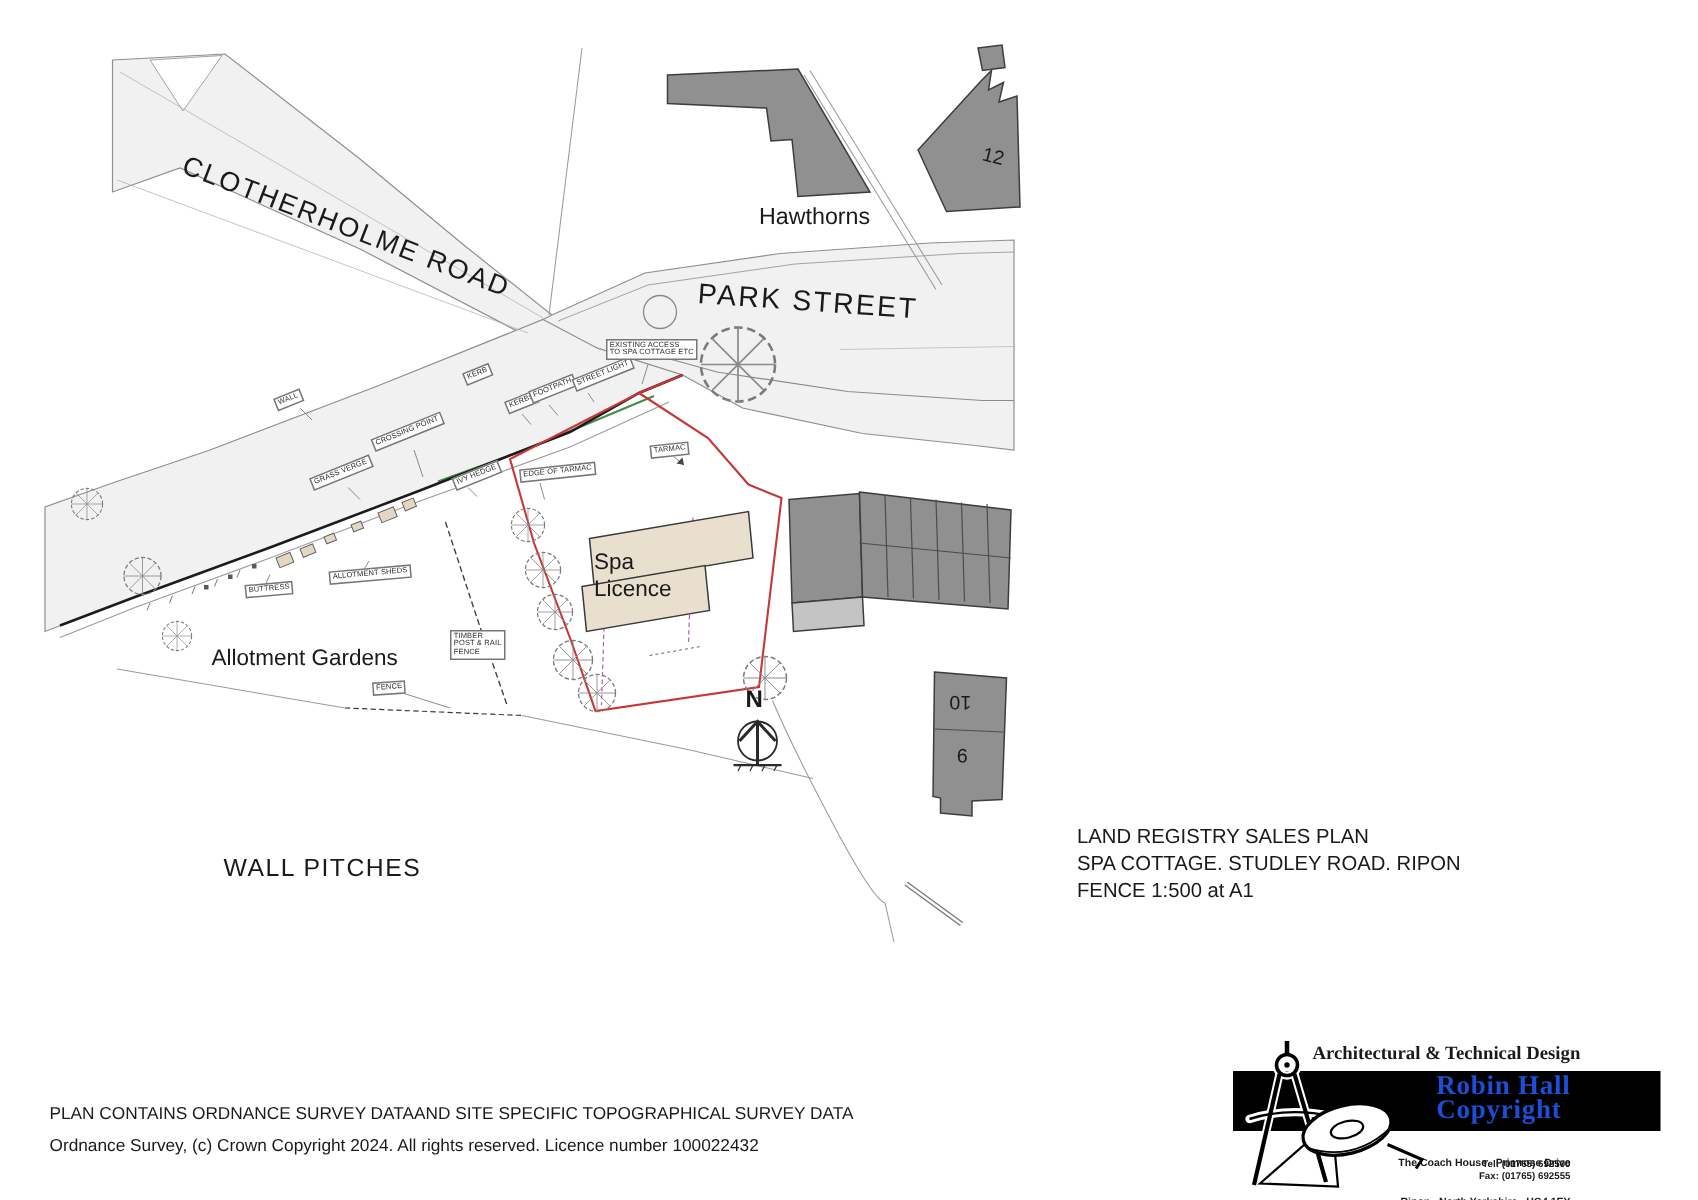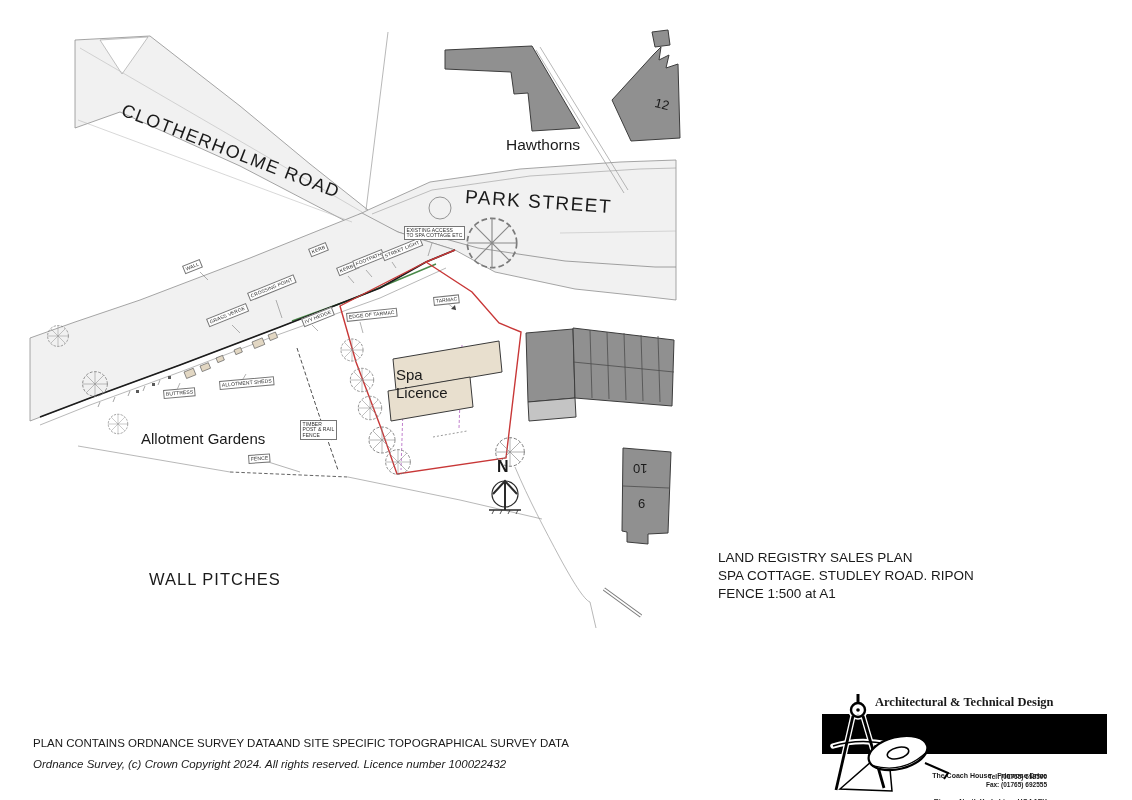--- a/index.html
+++ b/index.html
@@ -11,21 +11,21 @@
         background:#fff;border:0.4px solid #767676;color:#2c2c2c;white-space:pre-line;
         transform-origin:0 0;letter-spacing:0.1px;}
   .street{font-size:18px;letter-spacing:1.5px;}
   .flip{display:inline-block;transform:rotate(180deg);}
   .titleblock{position:absolute;left:718px;top:549px;z-index:5;font-size:13.5px;line-height:18px;}
   .footerblock{position:absolute;left:33px;z-index:5;font-size:11.5px;}
   .logo{position:absolute;left:822px;top:645px;width:285px;height:105px;z-index:5;margin-top:44px;}
   .logo-tagline{position:absolute;left:53px;top:6px;font-family:"Liberation Serif",serif;
         font-weight:bold;font-size:12.5px;white-space:nowrap;}
   .logo-banner{position:absolute;left:0;top:25px;width:285px;height:40px;background:#000;}
-  .logo-name{position:absolute;right:60px;top:26px;text-align:left;color:#000000;z-index:7;
+  .logo-name{position:absolute;right:60px;top:26px;text-align:left;color:#1d4ed8;z-index:7;
         font-family:"Liberation Serif",serif;font-weight:bold;font-size:18px;line-height:16px;
         letter-spacing:0.5px;}
   .logo-addr{position:absolute;right:60px;top:66px;text-align:right;font-size:7px;line-height:8.5px;
         font-weight:bold;white-space:pre;}
   .logo-phone{position:absolute;right:60px;top:84px;text-align:right;font-size:6.5px;line-height:8px;
         font-weight:bold;}
   .logo-art{position:absolute;left:-4px;top:-2px;z-index:8;}
 </style>
 </head>
 <body>
@@ -252,13 +252,13 @@
     <g transform="rotate(-14 80 66)">
       <ellipse cx="80" cy="66" rx="30" ry="16" fill="#ffffff" stroke="#000" stroke-width="2.2"></ellipse>
       <ellipse cx="80" cy="66" rx="11" ry="5.5" fill="#ffffff" stroke="#000" stroke-width="1.5"></ellipse>
       <path d="M52,72 Q80,88 108,72" fill="none" stroke="#000" stroke-width="1.2"></path>
     </g>
     <path d="M107,76 L130,86 L126,92" fill="none" stroke="#000" stroke-width="2"></path>
   </svg>
 </div>
 
 <div class="footerblock" style="top:737px;text-align:center;">PLAN CONTAINS ORDNANCE SURVEY DATAAND SITE SPECIFIC TOPOGRAPHICAL SURVEY DATA</div>
-<div class="footerblock" style="top:758px;font-style:italic;">Ordnance Survey, (c) Crown Copyright 2024. All rights reserved. Licence number 100022432</div>
+<div class="footerblock" style="top:758px;">Ordnance Survey, (c) Crown Copyright 2024. All rights reserved. Licence number 100022432</div>
 
 </body></html>

